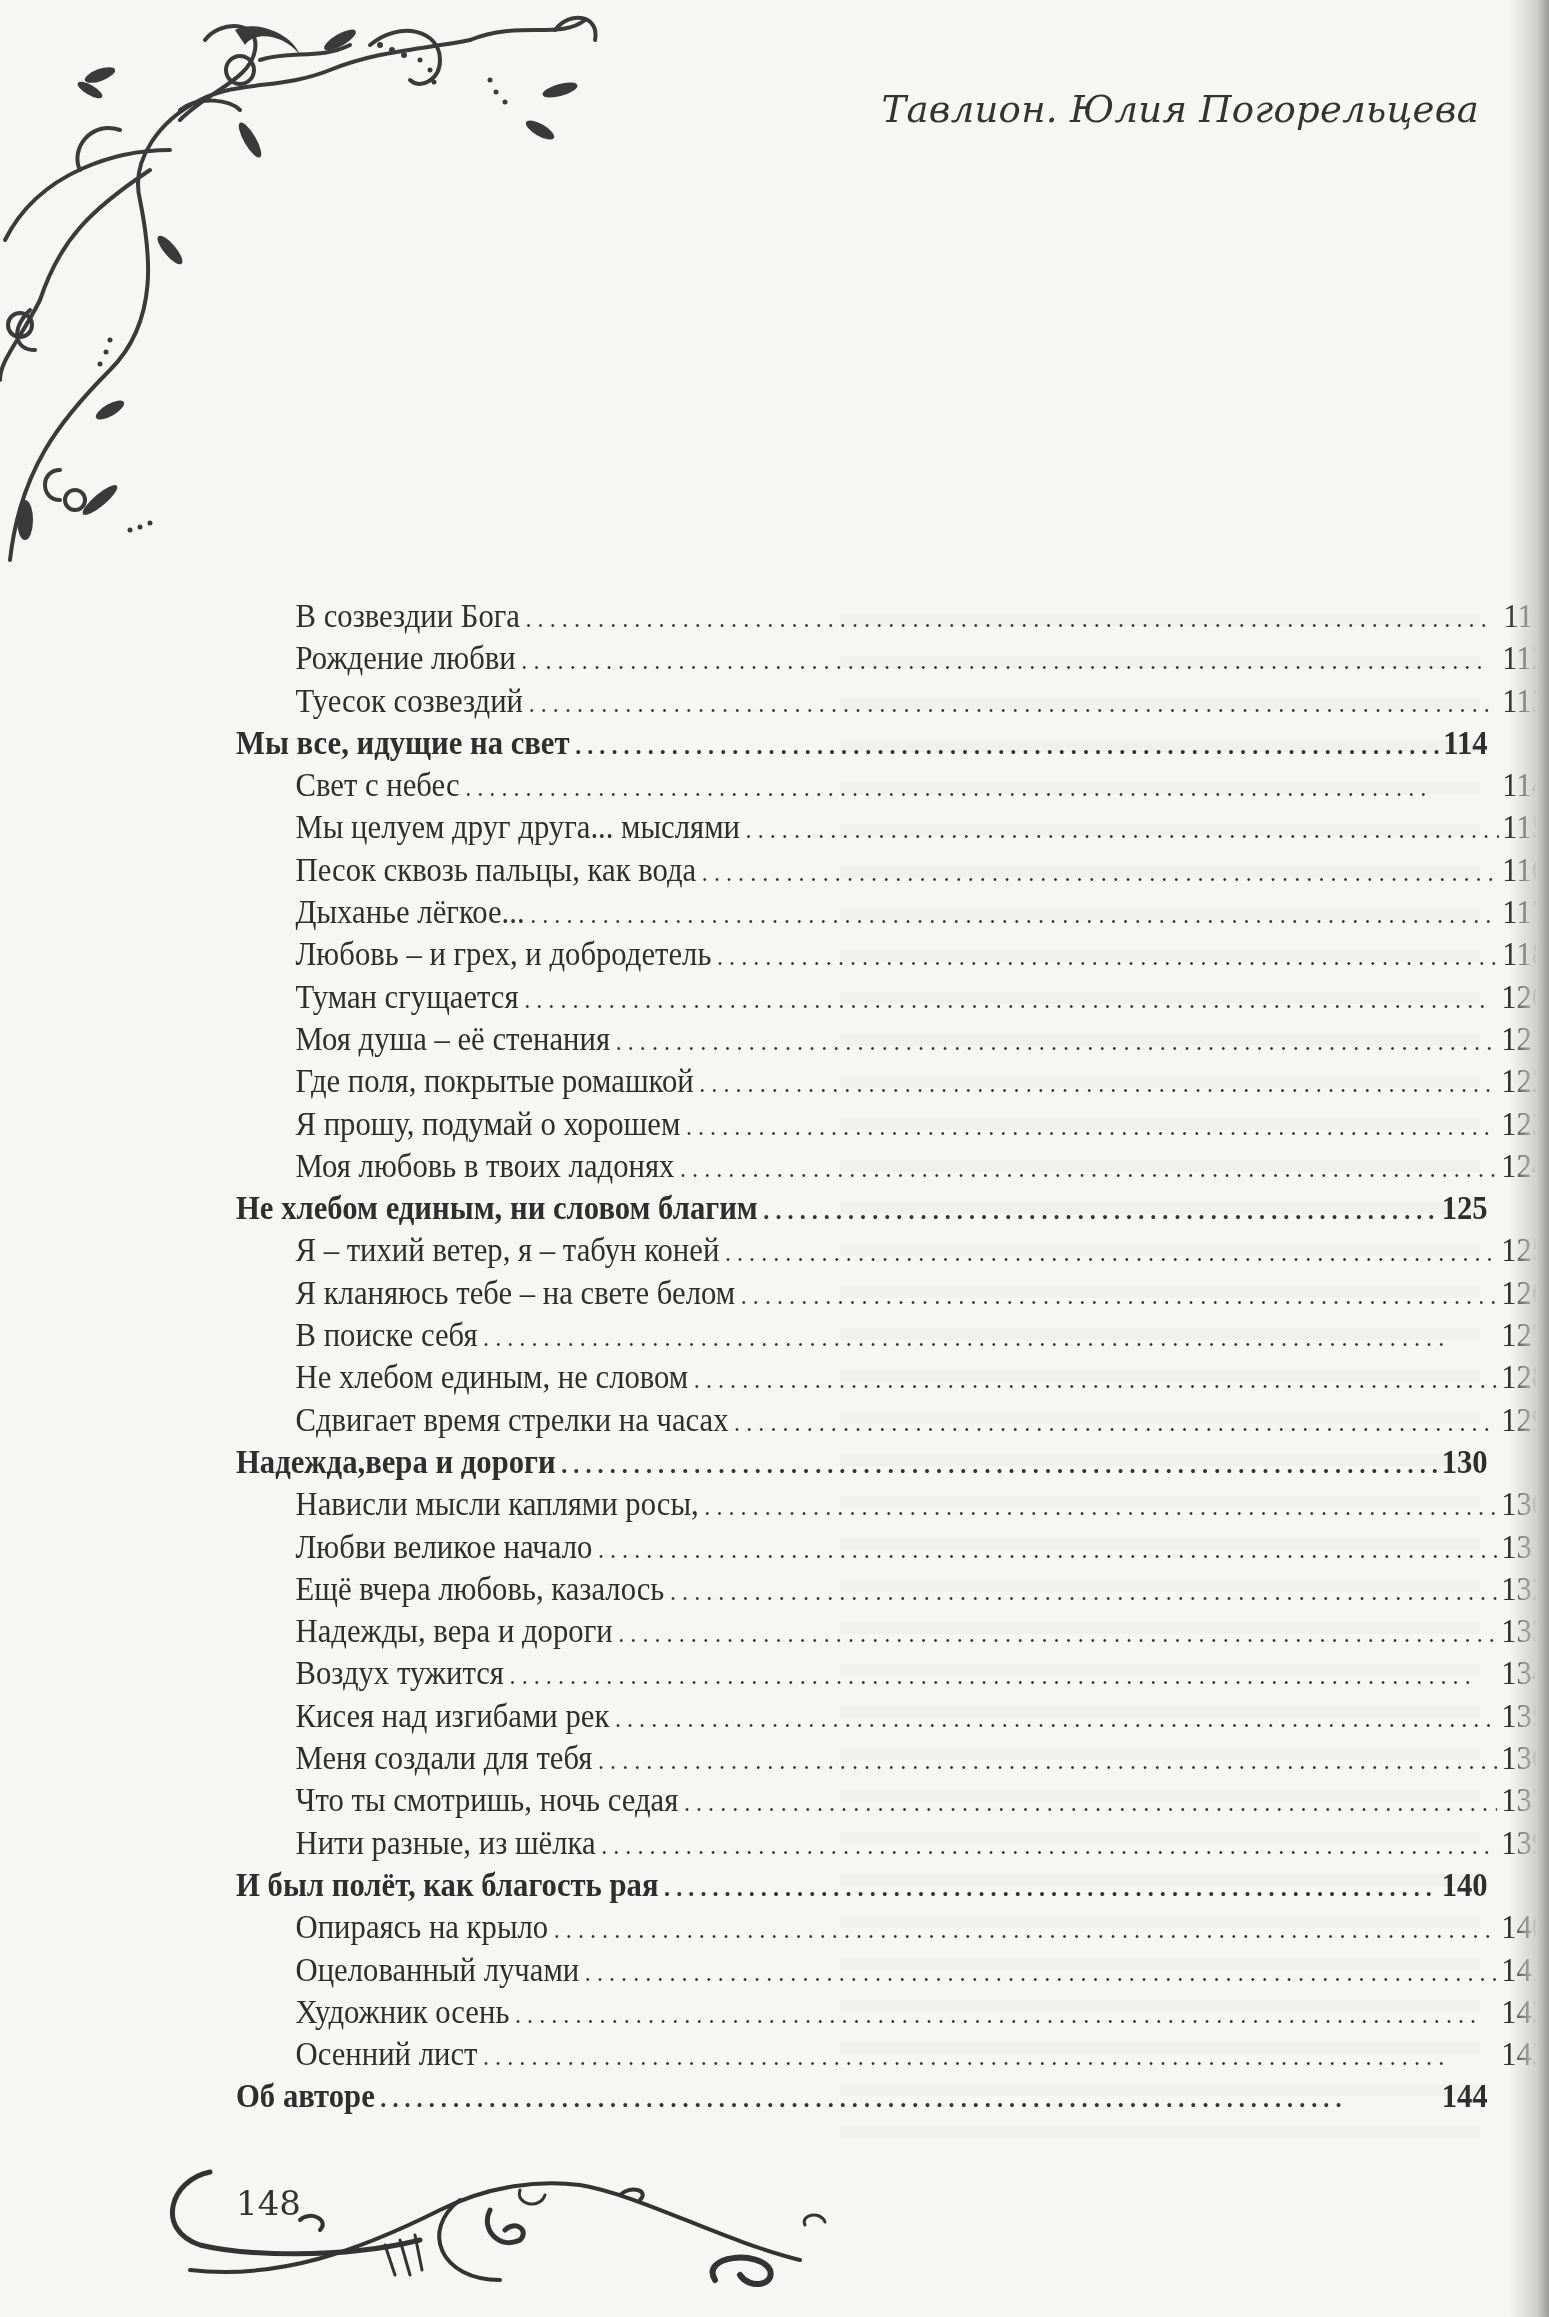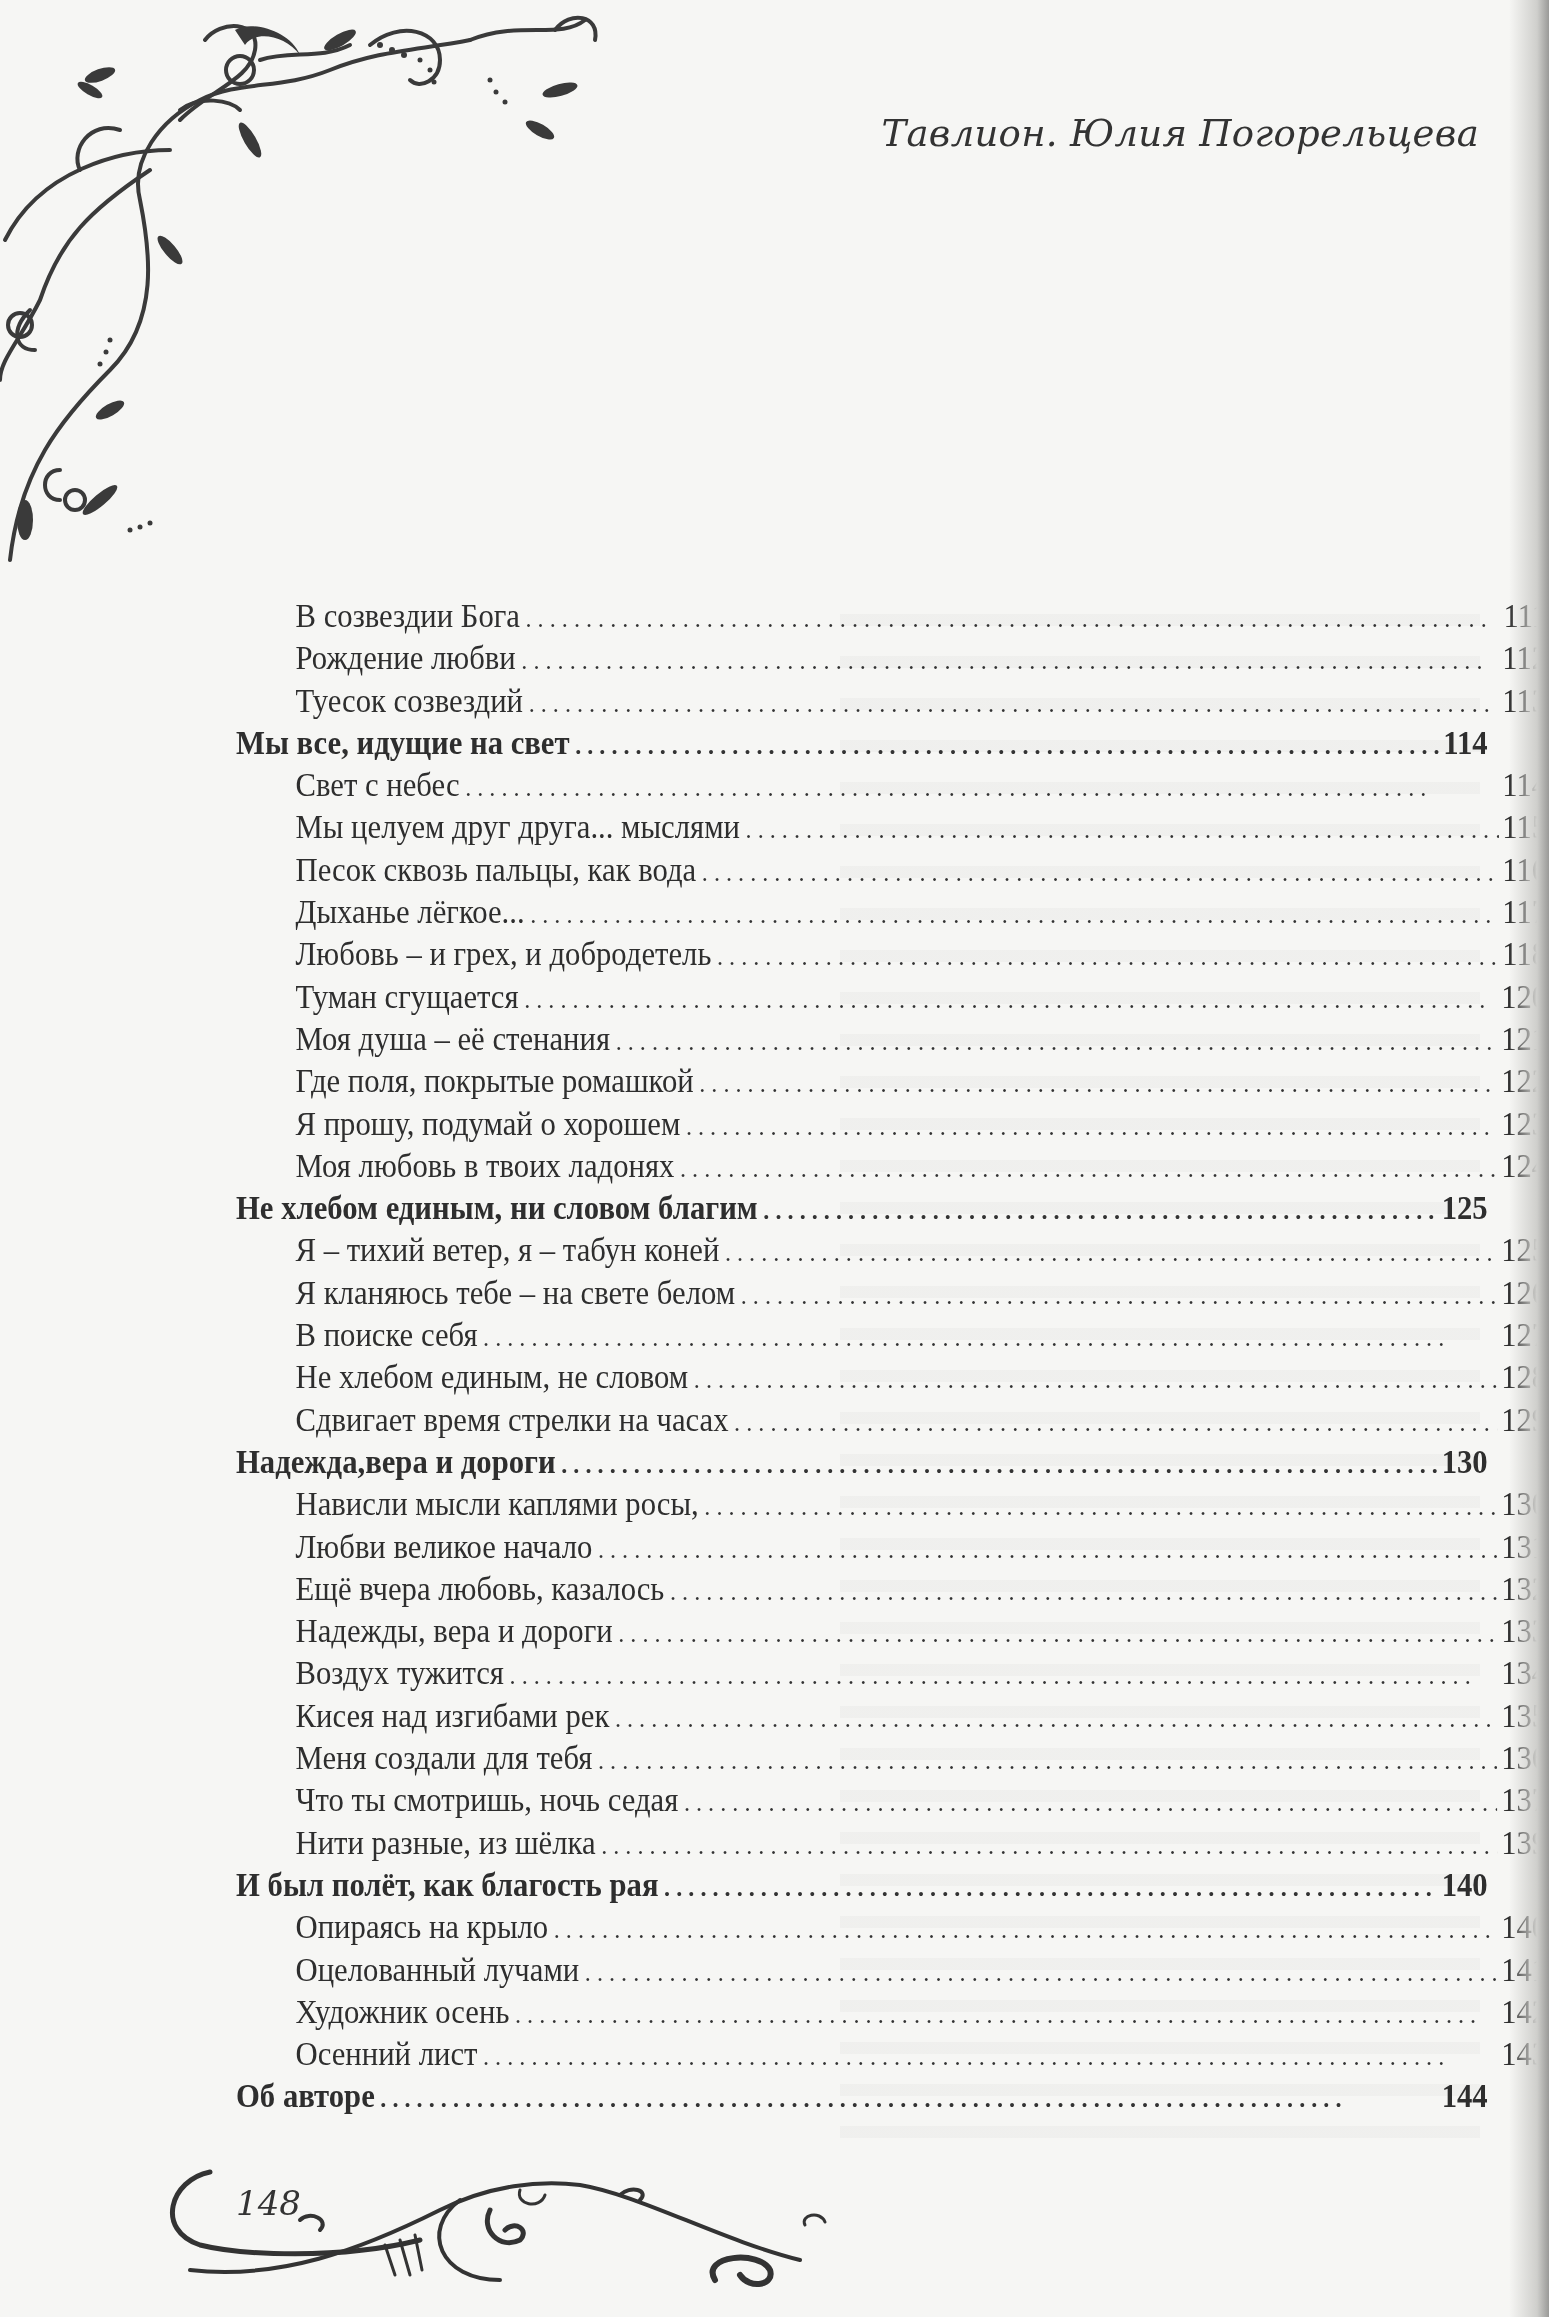--- a/index.html
+++ b/index.html
@@ -10,21 +10,21 @@
     color:#2e2e2e;
   }
   .page-edge {
     position:absolute; right:0; top:0; width:40px; height:100%;
     background:linear-gradient(to right, rgba(246,246,244,0), #cfcfcc 70%, #9a9a98);
   }
   .corner-ornament { position:absolute; left:0; top:0; width:620px; height:580px; }
   .header-title {
     position:absolute; right:70px; top:88px;
     font-family:"DejaVu Serif", serif; font-style:italic;
-    font-size:37px; color:#333; letter-spacing:0.3px;margin-top:24px;
+    font-size:37px; color:#333; letter-spacing:0.3px;
   }
   .toc {
     position:absolute; left:236px; top:595px; width:1252px;
   }
   .toc-row {
     display:flex; align-items:baseline; height:42.3px;
     font-family:"Liberation Serif", serif;
     font-size:33px; line-height:42px; white-space:nowrap;
     transform:scaleX(0.93); transform-origin:left;
     width:107.5%;
@@ -37,21 +37,21 @@
     letter-spacing:11px; font-size:26px;
   }
   .toc-dots::before {
     content:". . . . . . . . . . . . . . . . . . . . . . . . . . . . . . . . . . . . . . . . . . . . . . . . . . . . . . . . . . . . . . . . . . . . . . . . . . . . . . . .";
     letter-spacing:0;
   }
   .toc-page { flex:0 0 auto; padding-left:4px; text-align:right; }
   .footer-ornament { position:absolute; left:160px; top:2150px; width:700px; height:170px; }
   .page-number {
     position:absolute; left:236px; top:2183px;
-    font-family:"DejaVu Serif", serif; font-style:italic; font-size:34px; color:#333;
+    font-family:"DejaVu Serif", serif; font-size:34px; color:#333;
   }
   .ghost {
     position:absolute; left:840px; top:590px; width:640px; height:1560px;
     background:repeating-linear-gradient(to bottom, rgba(0,0,0,0) 0 24px, rgba(120,120,120,0.05) 24px 36px, rgba(0,0,0,0) 36px 42px);
   }
 </style>
 </head>
 <body>
 
 <div class="ghost"></div>

